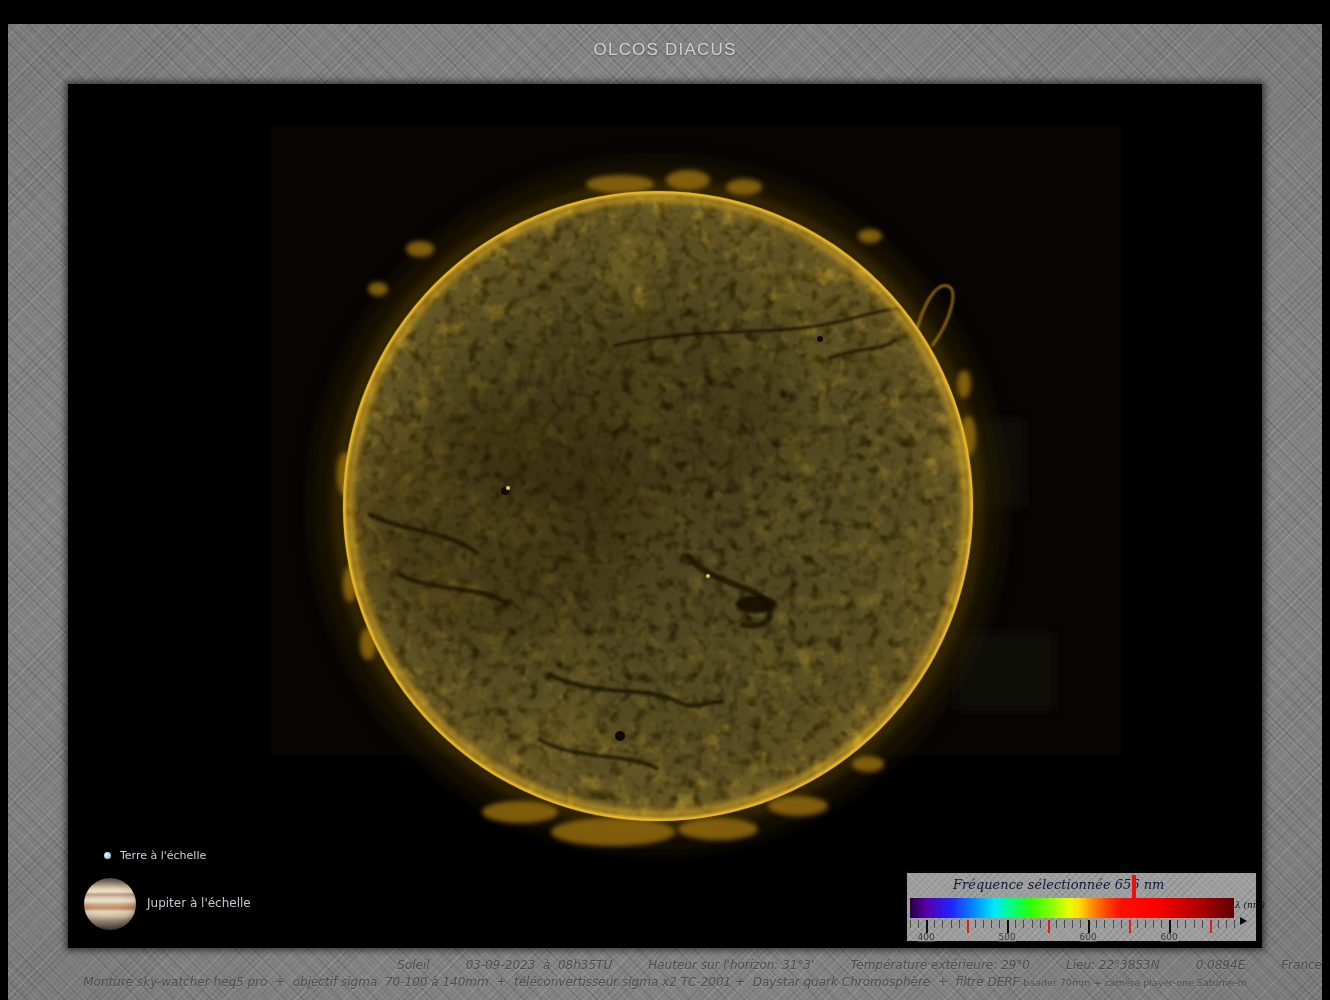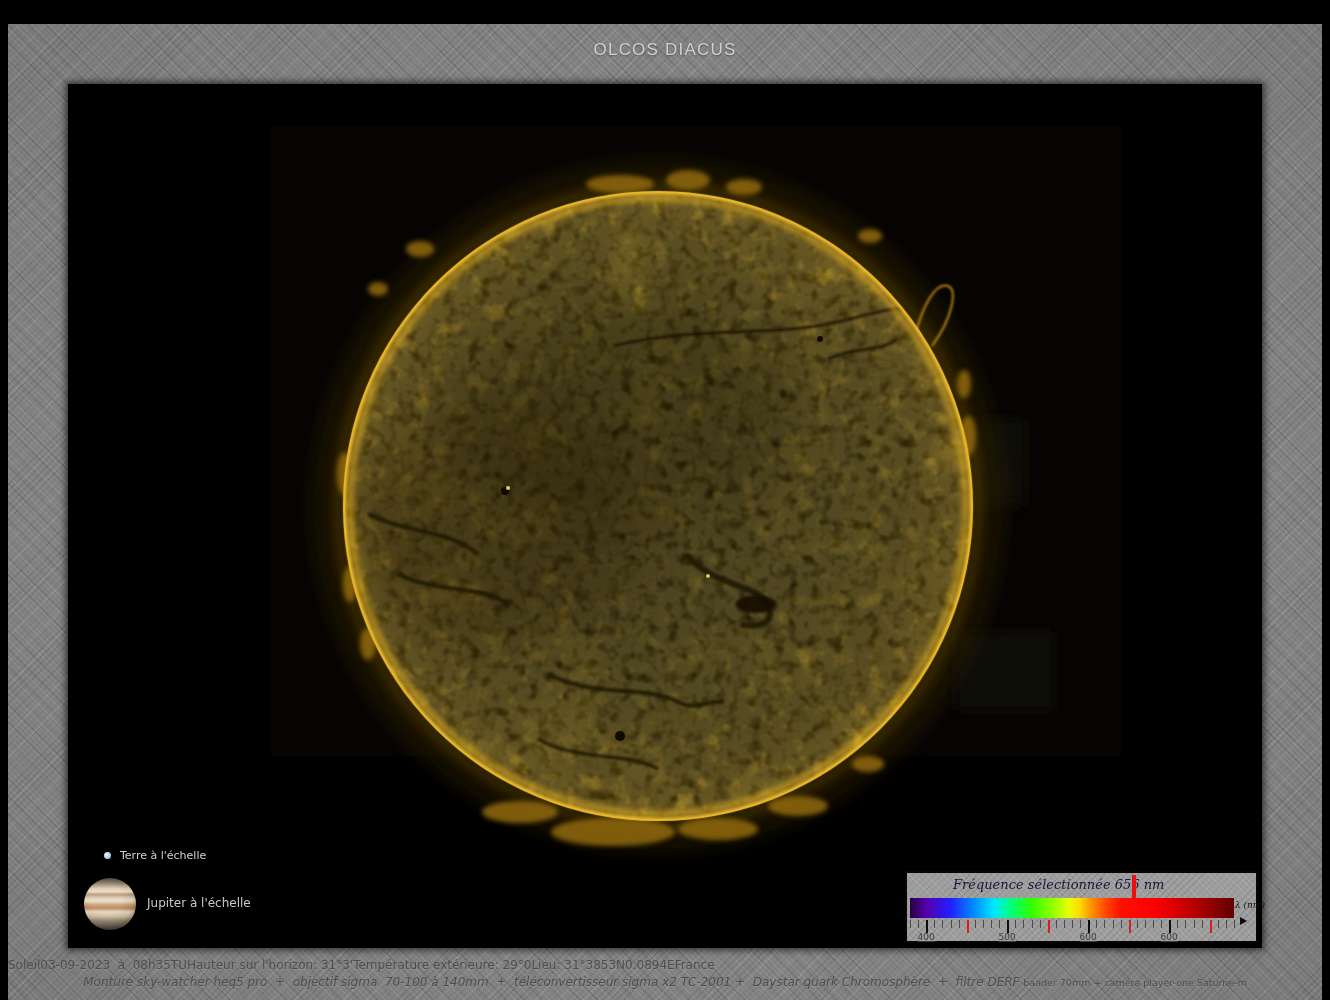--- a/index.html
+++ b/index.html
@@ -62,22 +62,22 @@
     border-left:7px solid #0a0a0a;border-top:4px solid transparent;border-bottom:4px solid transparent;}
   .spec-ruler{position:absolute;left:3px;top:47px;width:324px;height:24px;}
   .tick{position:absolute;top:0;width:1px;height:8px;background:#4a4a4a;}
   .tick.major{width:2px;height:13px;background:#0e0e0e;}
   .tick.red{width:2px;height:13px;background:#d42020;}
   .ticklabel{position:absolute;top:12px;font-size:9px;color:#3c3c3c;transform:translateX(-50%);text-decoration:underline;}
 
   
   .caption{position:absolute;left:0;right:0;top:934px;text-align:center;
     color:#4e4d4b;text-shadow:0 1px 1px rgba(255,255,255,.14);}
-  .cap-line1{display:flex;justify-content:flex-start;
-    font-size:12px;white-space:pre;}
+  .cap-line1{display:flex;justify-content:flex-end;gap:36px;
+    font-size:12px;font-style:italic;white-space:pre;}
   .cap-line2{margin-top:3px;font-size:12px;font-style:italic;white-space:pre;}
   .cap-line2 .small{font-size:9.5px;font-style:normal;}
 </style>
 </head>
 <body>
 
 <div class="frame">
   <div class="frame-title">OLCOS DIACUS</div>
 
   <div class="artwork">
@@ -249,16 +249,16 @@
           <div class="tick" style="left: 324px;"></div>
           <div class="ticklabel" style="left: 16.2px;">400</div>
           <div class="ticklabel" style="left: 97.2px;">500</div>
           <div class="ticklabel" style="left: 178.2px;">600</div>
           <div class="ticklabel" style="left: 259.2px;">600</div>
         </div>
     </div>
   </div>
 
   <div class="caption">
-    <div class="cap-line1"><span>Soleil</span><span>03-09-2023  à  08h35TU</span><span>Hauteur sur l'horizon: 31°3'</span><span>Température extérieure: 29°0</span><span>Lieu: 31°3853N</span><span>0.0894E</span><span>France</span></div>
+    <div class="cap-line1"><span>Soleil</span><span>03-09-2023  à  08h35TU</span><span>Hauteur sur l'horizon: 31°3'</span><span>Température extérieure: 29°0</span><span>Lieu: 22°3853N</span><span>0.0894E</span><span>France</span></div>
     <div class="cap-line2"><span>Monture sky-watcher heq5 pro  +  objectif sigma  70-100 à 140mm  +  téléconvertisseur sigma x2 TC-2001 +  Daystar quark Chromosphère  +  filtre DERF </span><span class="small">baader 70mm + caméra player-one Saturne-m</span></div>
   </div>
 </div>
 
 </body></html>

